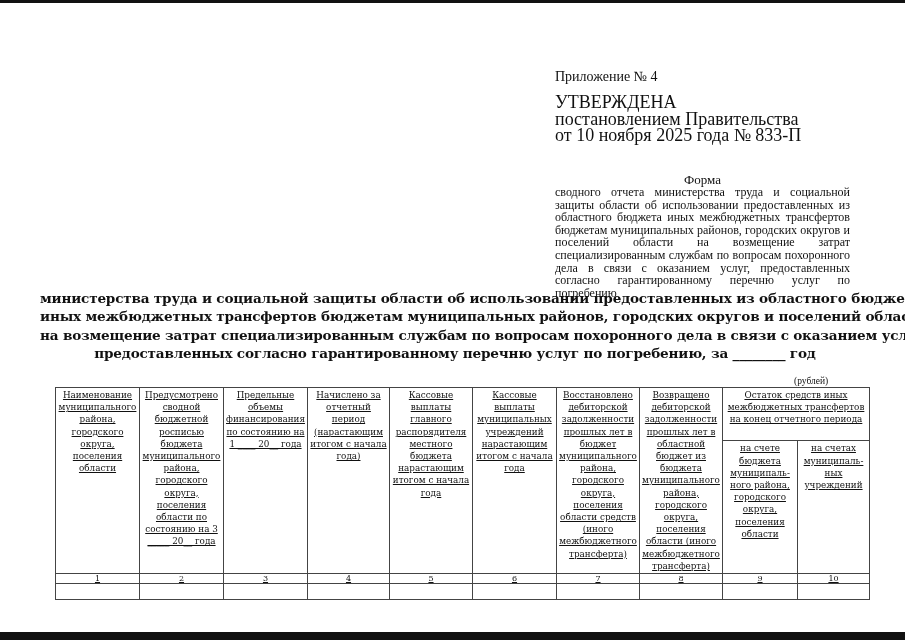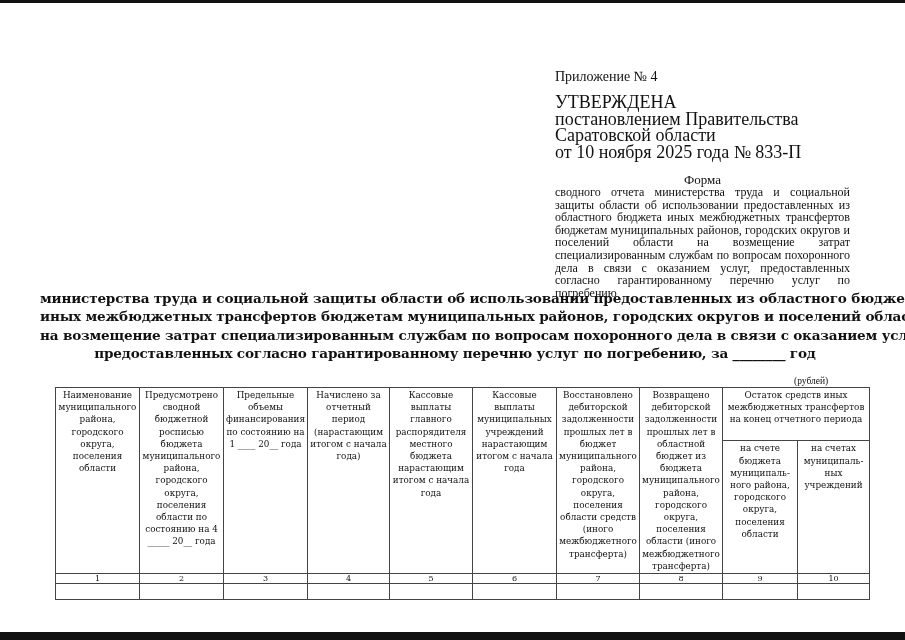--- a/index.html
+++ b/index.html
@@ -22,37 +22,36 @@
 
   .report-title { position:absolute; left:40px; top:289px; width:830px; text-align:center;
                   font-weight:bold; font-size:13.6px; line-height:18.4px;
                   font-family:"DejaVu Serif",serif; letter-spacing:-0.2px; }
   .report-title div { white-space:nowrap; }
   .units { position:absolute; left:794px; top:376px; font-size:9.5px; font-family:"Liberation Serif",serif;text-align:center; }
 
   table.grid { position:absolute; left:55px; top:387px; border-collapse:collapse;
                table-layout:fixed; width:814px; font-family:"DejaVu Serif",serif; }
   table.grid td { border:1px solid #444; vertical-align:top; text-align:center;
-                  font-size:8.8px; line-height:12.2px; padding:1px 1px; overflow:hidden; }
+                  font-size:8.8px; line-height:12.2px; padding:1px 1px; overflow:hidden;text-decoration:underline; }
   table.grid td.num { height:9px; font-size:8px; line-height:9px; padding:0; vertical-align:middle; }
   table.grid td.empty { height:13px; }
   .w1{width:84px}.w2{width:84px}.w3{width:84px}.w4{width:82px}.w5{width:83px}
   .w6{width:84px}.w7{width:83px}.w8{width:83px}.w9{width:75px}.w10{width:72px}
 </style>
 </head>
 <body>
 
 <div class="topbar"></div>
 
 <div class="appendix">Приложение № 4</div>
 
 <div class="approved">
   <div>УТВЕРЖДЕНА</div>
   <div>постановлением Правительства</div>
-  <div>Саратовской области</div>
   <div>от 10 ноября 2025 года № 833-П</div>
 </div>
 
 <div class="form-title">Форма</div>
 <div class="form-desc">сводного отчета министерства труда и социальной защиты области об использовании предоставленных из областного бюджета иных межбюджетных трансфертов бюджетам муниципальных районов, городских округов и поселений области на возмещение затрат специализированным службам по вопросам похоронного дела в связи с оказанием услуг, предоставленных согласно гарантированному перечню услуг по погребению</div>
 
 <div class="report-title">
   <div>министерства труда и социальной защиты области об использовании предоставленных из областного бюджета</div>
   <div>иных межбюджетных трансфертов бюджетам муниципальных районов, городских округов и поселений области</div>
   <div>на возмещение затрат специализированным службам по вопросам похоронного дела в связи с оказанием услуг,</div>
@@ -70,21 +69,21 @@
       <col class="w5">
     <col class="w6">
       <col class="w7">
       <col class="w8">
       <col class="w9">
       <col class="w10">
   </colgroup>
   <tbody>
       <tr>
     <td rowspan="2">Наименование муниципального района, городского округа, поселения области</td>
-    <td rowspan="2">Предусмотрено сводной бюджетной росписью бюджета муниципального района, городского округа, поселения области по состоянию на 4 _____ 20__ года</td>
+    <td rowspan="2">Предусмотрено сводной бюджетной росписью бюджета муниципального района, городского округа, поселения области по состоянию на 3 _____ 20__ года</td>
     <td rowspan="2">Предельные объемы финансирования по состоянию на 1 ____ 20__ года</td>
     <td rowspan="2">Начислено за отчетный период (нарастающим итогом с начала года)</td>
     <td rowspan="2">Кассовые выплаты главного распорядителя местного бюджета нарастающим итогом с начала года</td>
     <td rowspan="2">Кассовые выплаты муниципальных учреждений нарастающим итогом с начала года</td>
     <td rowspan="2">Восстановлено дебиторской задолженности прошлых лет в бюджет муниципального района, городского округа, поселения области средств (иного межбюджетного трансферта)</td>
     <td rowspan="2">Возвращено дебиторской задолженности прошлых лет в областной бюджет из бюджета муниципального района, городского округа, поселения области (иного межбюджетного трансферта)</td>
     <td colspan="2" style="height:48px;">Остаток средств иных межбюджетных трансфертов на конец отчетного периода</td>
   </tr>
   <tr>
     <td style="height:124px;">на счете бюджета муниципаль-ного района, городского округа, поселения области</td>

